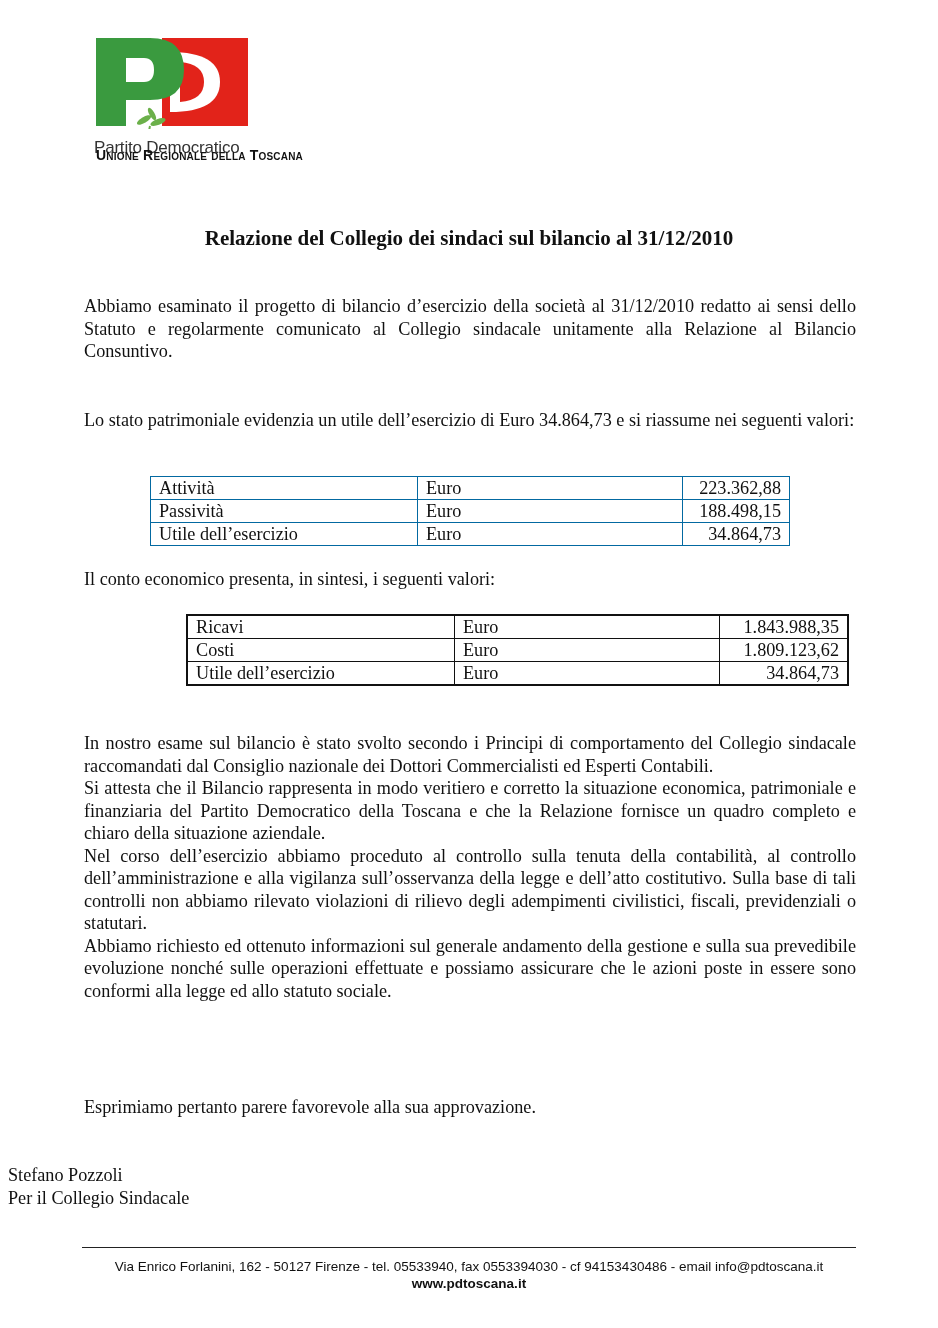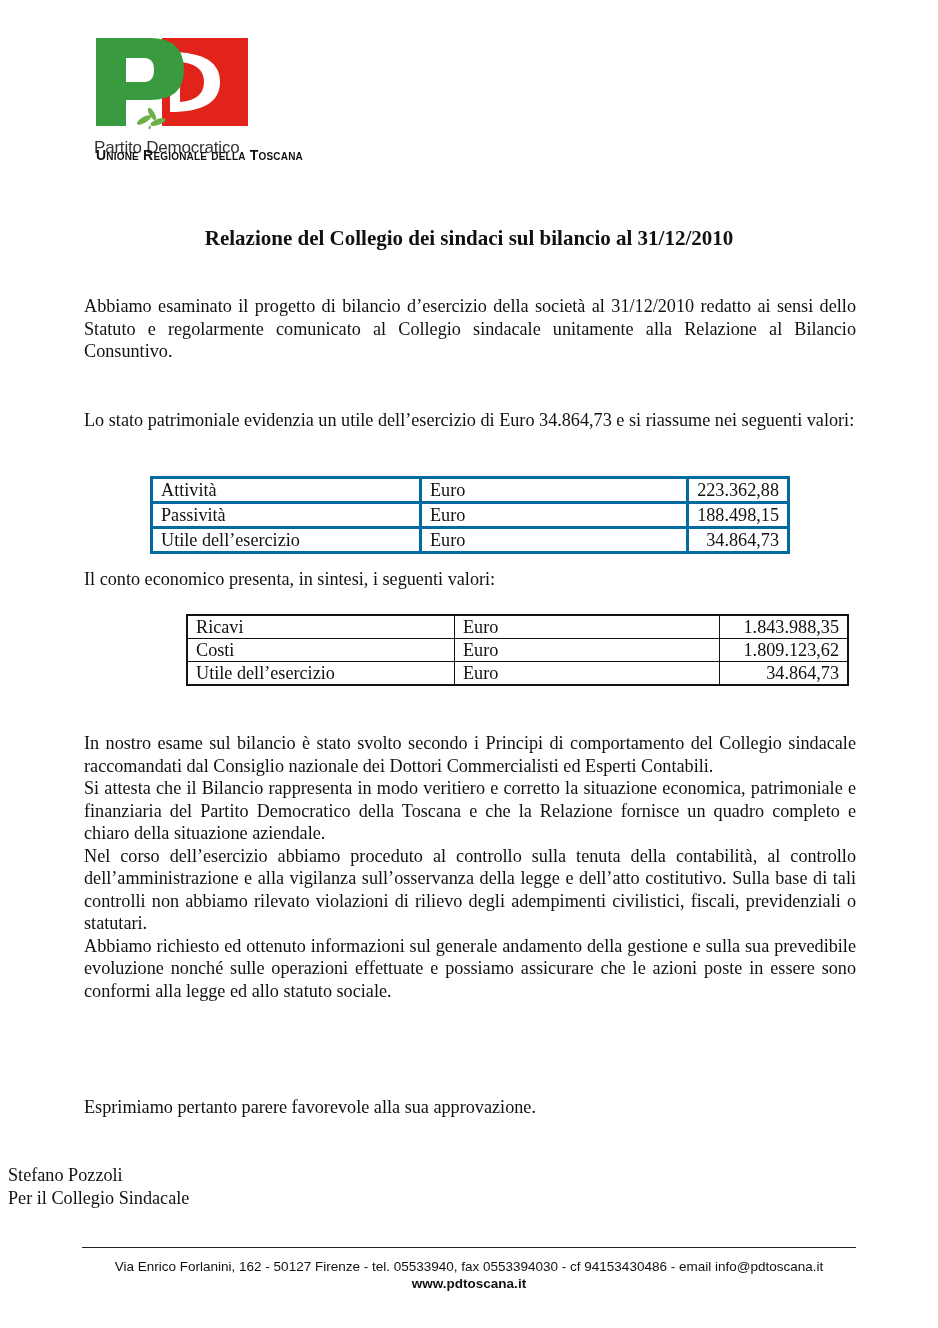--- a/index.html
+++ b/index.html
@@ -17,21 +17,21 @@
             text-align: justify; }
     .p1 { top: 295px; }
     .p2 { top: 409px; }
     .p3 { top: 568px; }
     .p4 { top: 732px; }
     .p5 { top: 1096px; }
     .p4 div { text-align: justify; }
     table.t { position: absolute; border-collapse: collapse; font-size: 18.2px; }
     table.t td { padding: 0 8px; height: 22px; line-height: 22px; }
     .t1 { left: 150px; top: 476px; width: 640px; }
-    .t1 td { border: 3px solid #0369a1; }
+    .t1 td { border: 1px solid #0369a1; }
     .t2 { left: 150px; top: 614px; width: 663px; }
     .t2 td { border: 1px solid #111; }
     .t2 { border: 2px solid #111; margin-left: 36px; }
     td.num { text-align: right; }
     .c1 { width: 250px; }
     .t1 .c2 { width: 248px; }
     .t2 .c2 { width: 248px; }
     .sign { position: absolute; left: 8px; width: 804px; top: 1164px; text-align: left;
             font-size: 18.2px; line-height: 23px; }
     .rule { position: absolute; left: 82px; width: 774px; top: 1247px; border-top: 1px solid #222; }

